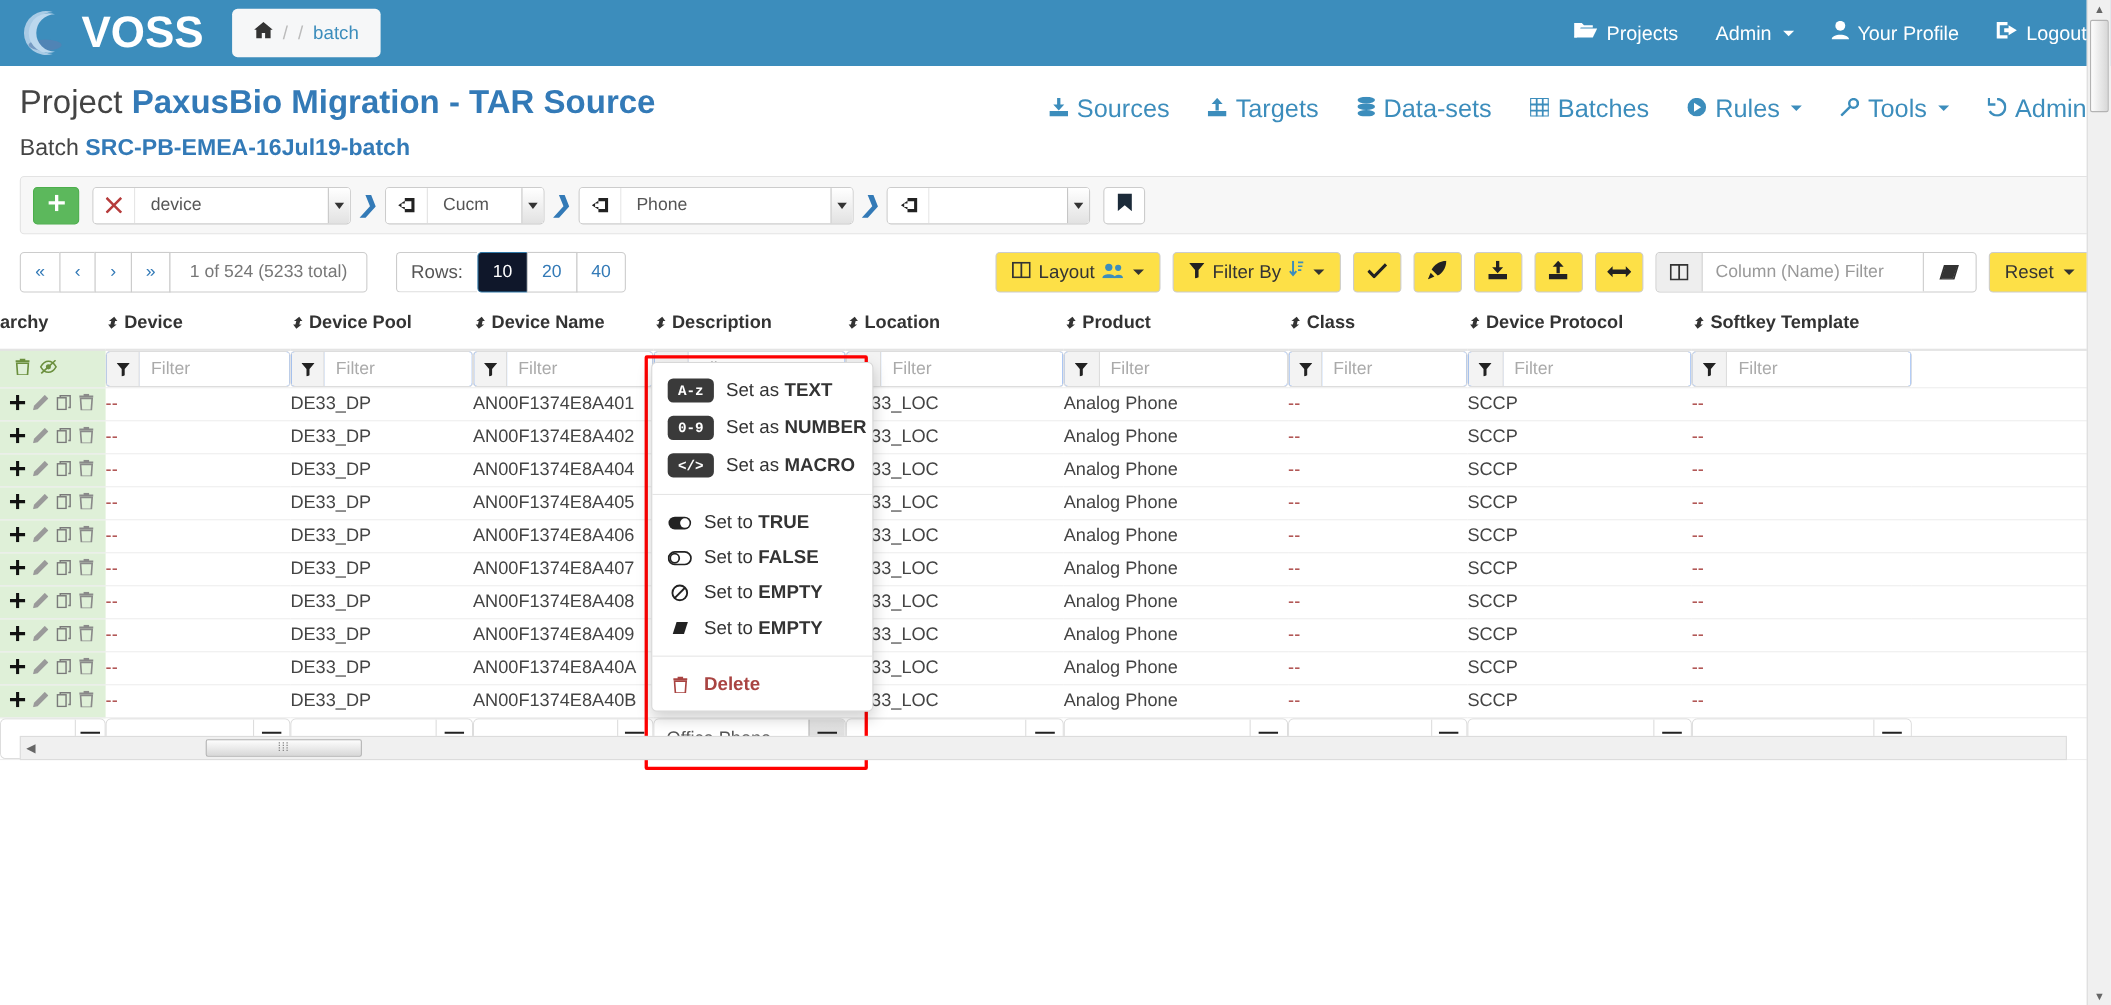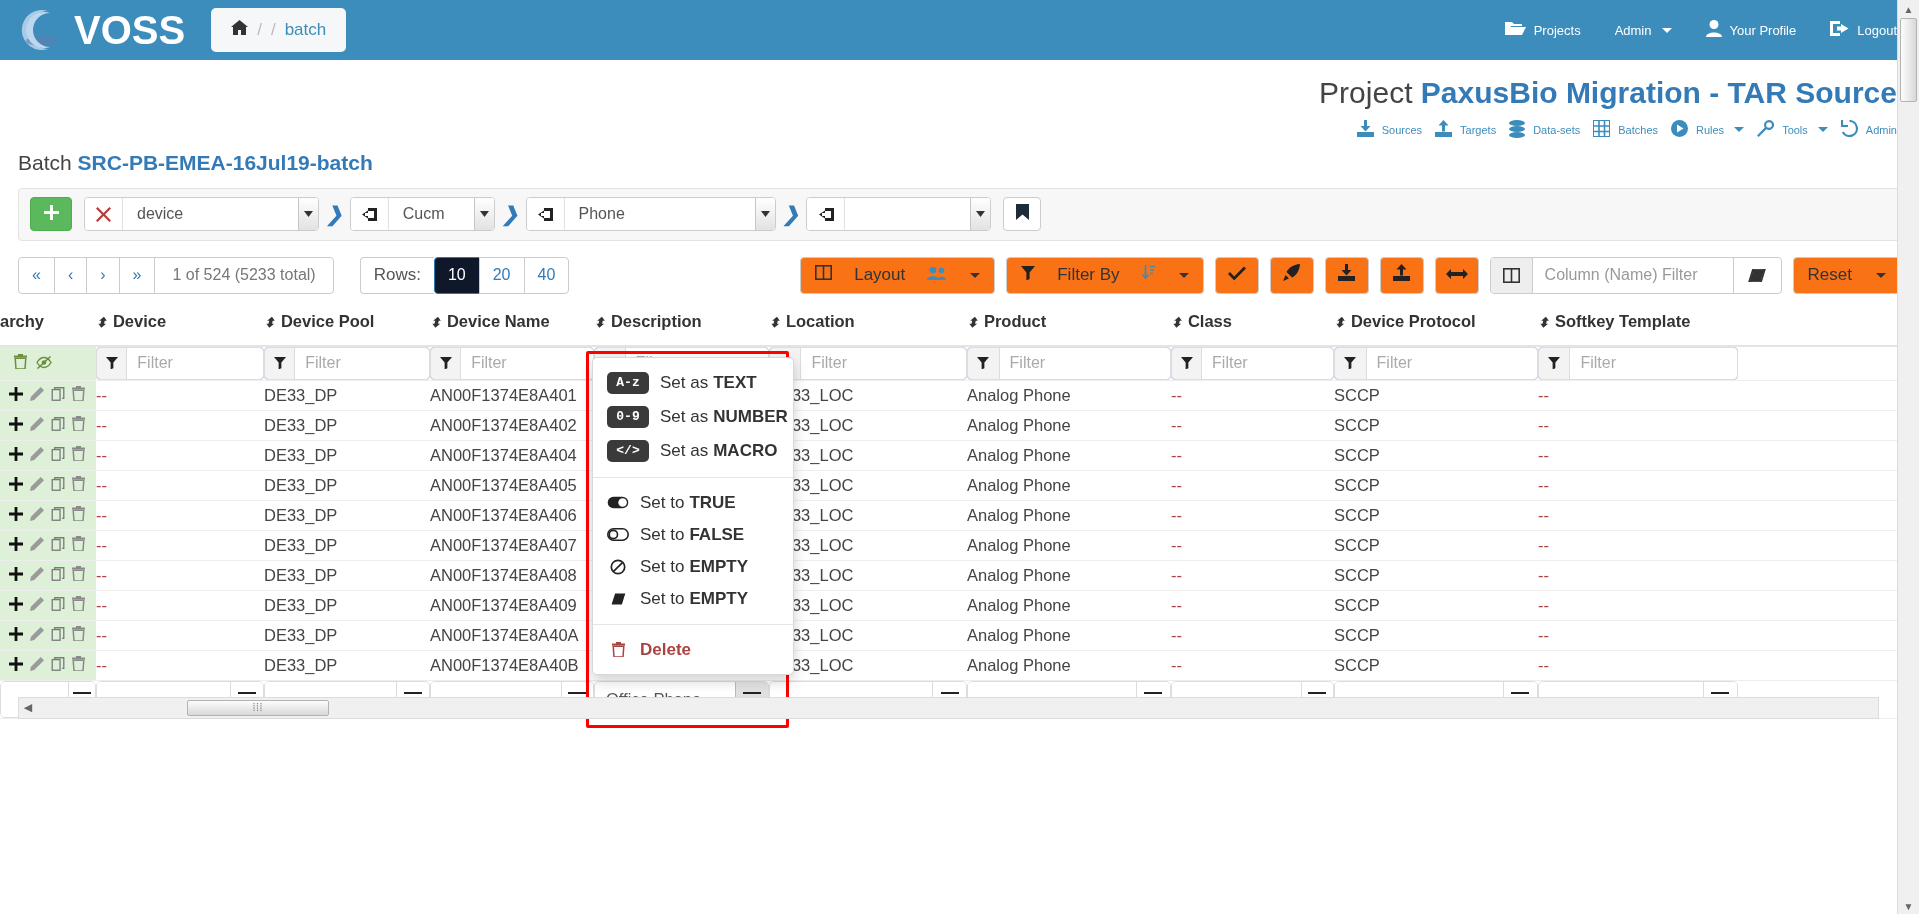--- a/index.html
+++ b/index.html
@@ -36,34 +36,34 @@
     display: flex; align-items: center;
     padding: 0 20px;
     gap: 9px;
     font-size: 17px;
   }
   .crumbbox .sep { color: #bbb; }
   .crumbbox .crumb-link { color: #3c8dbc; }
   .navbar-right {
     margin-left: auto;
     display: flex; align-items: center; gap: 34px;
-    font-size: 13px;
+    font-size: 18px;
     justify-content: center;
   }
   .nav-item { display: flex; align-items: center; gap: 8px; color:#fff; cursor: pointer; white-space: nowrap; }
   .caret-w { width:0;height:0;border-left:5px solid transparent;border-right:5px solid transparent;border-top:5px solid #fff; display:inline-block; margin-left:2px;}
 
   
   .proj-wrap { padding: 16px 22px 0 18px; }
-  .proj-row { display: flex; align-items: flex-end; flex-direction: column; }
+  .proj-row { display: flex; align-items: center; }
   .proj-title { font-size: 30px; color: #444; line-height: 1.15; }
   .proj-title b { color: #337ab7; font-weight: bold; }
   .proj-links {
     margin-left: auto; display: flex; align-items: center;
-    gap: 13px; padding-top: 9px; font-size: 11px; color: #3c8dbc;
+    gap: 35px; padding-top: 9px; font-size: 23px; color: #3c8dbc;
   }
   .proj-links .nav-item { color: #3c8dbc; }
   .caret-b { width:0;height:0;border-left:5px solid transparent;border-right:5px solid transparent;border-top:5px solid #3c8dbc; display:inline-block; margin-left:2px;}
   .batch-row { font-size: 21px; color: #444; margin-top: 11px; }
   .batch-row b { color: #337ab7; }
 
   
   .hier-bar {
     margin: 13px 18px 0 18px;
     background: #f7f7f7;
@@ -94,21 +94,21 @@
   .toolbar { margin: 16px 18px 0 18px; display: flex; align-items: center; }
   .bgroup { display: inline-flex; }
   .bgroup > * { border: 1px solid #ccc; background:#fff; height: 37px; display:flex; align-items:center; justify-content:center; padding: 0 13px; cursor:pointer; color:#337ab7; font-size: 16px; margin-left:-1px;}
   .bgroup > *:first-child { margin-left: 0; border-top-left-radius:4px; border-bottom-left-radius:4px;}
   .bgroup > *:last-child { border-top-right-radius:4px; border-bottom-right-radius:4px;}
   .pginfo { color: #777; padding: 0 17px; }
   .rows-label { margin-left: 26px; margin-right: 0; color:#555; border:1px solid #ccc; border-right:none; height:37px;display:flex;align-items:center;padding:0 13px;border-top-left-radius:4px;border-bottom-left-radius:4px; background:#fff;}
   .rowbtn { min-width: 44px; }
   .rowbtn.active { background: #0f172a; border-color:#3079a8; color:#fff;}
   .tbar-right { margin-left: auto; display: flex; align-items: center; gap: 11px; }
-  .tb { border:1px solid #ccc; background:#f97316; border-radius:4px; height:37px; display:flex;align-items:center;justify-content:center;gap:22px; padding:0 14px; cursor:pointer;}
+  .tb { border:1px solid #ccc; background:#fde047; border-radius:4px; height:37px; display:flex;align-items:center;justify-content:center;gap:7px; padding:0 14px; cursor:pointer;}
   .tb.sq { width: 44px; padding:0; }
   .colfilter { display:flex; height: 37px; border:1px solid #ccc; border-radius:4px; overflow:hidden; background:#fff; }
   .colfilter .pre { width: 42px; background:#eee; border-right:1px solid #ccc; display:flex;align-items:center;justify-content:center;}
   .colfilter input { border:none; outline:none; width: 200px; padding: 0 12px; font-size:16px; color:#555; font-family:"Liberation Sans",sans-serif;}
   .colfilter input::placeholder { color: #999; }
   .colfilter .post { width: 48px; border-left:1px solid #ccc; display:flex;align-items:center;justify-content:center; cursor:pointer;}
 
   
   .tblwrap { margin: 14px 18px 0 0; position: relative; }
   table.grid { border-collapse: collapse; width: 1919px; table-layout: fixed; }

